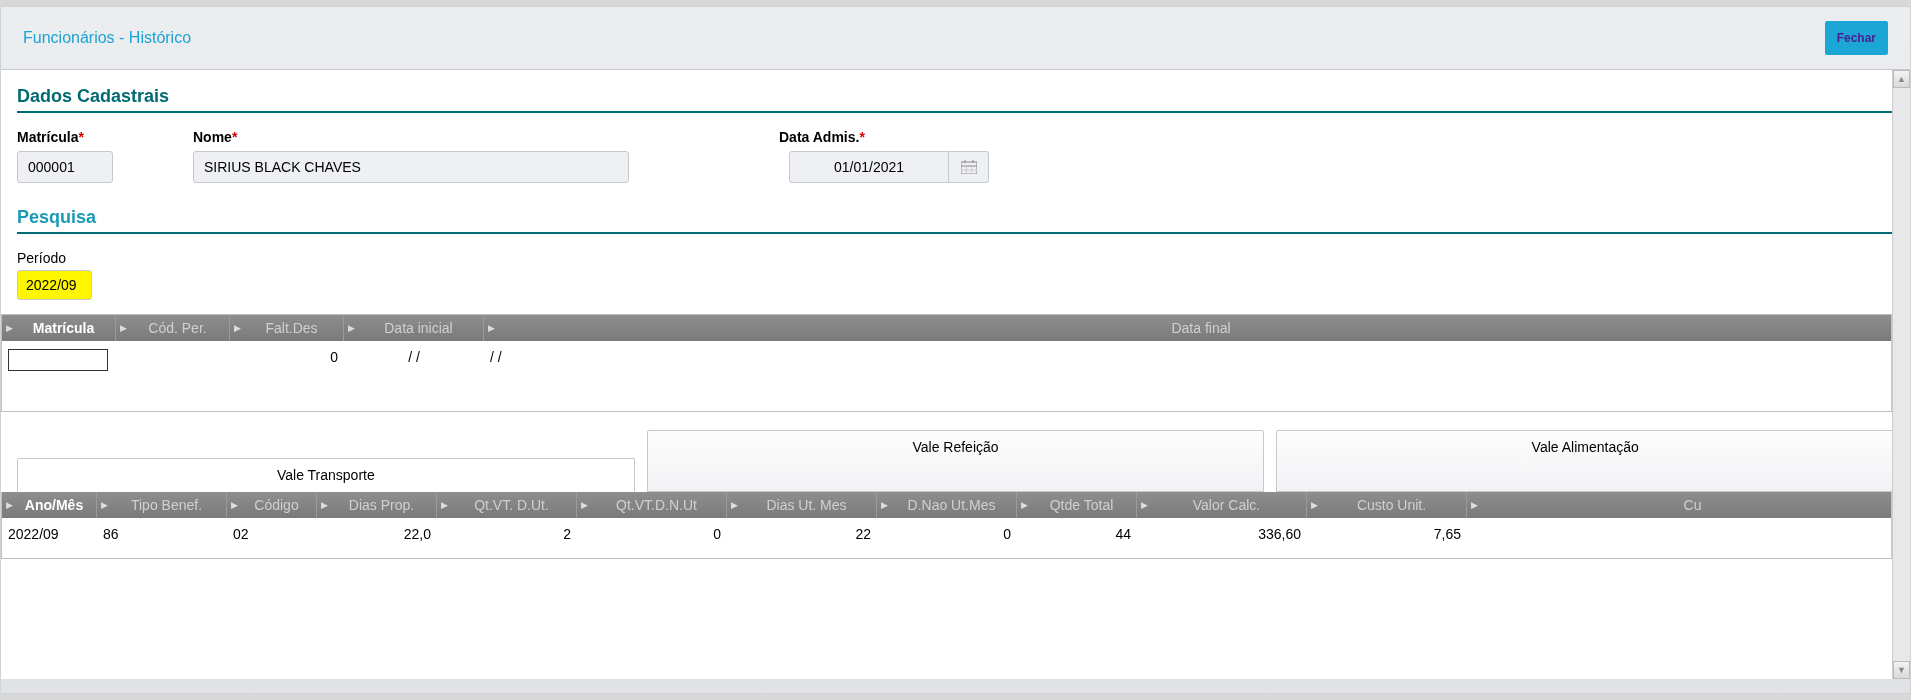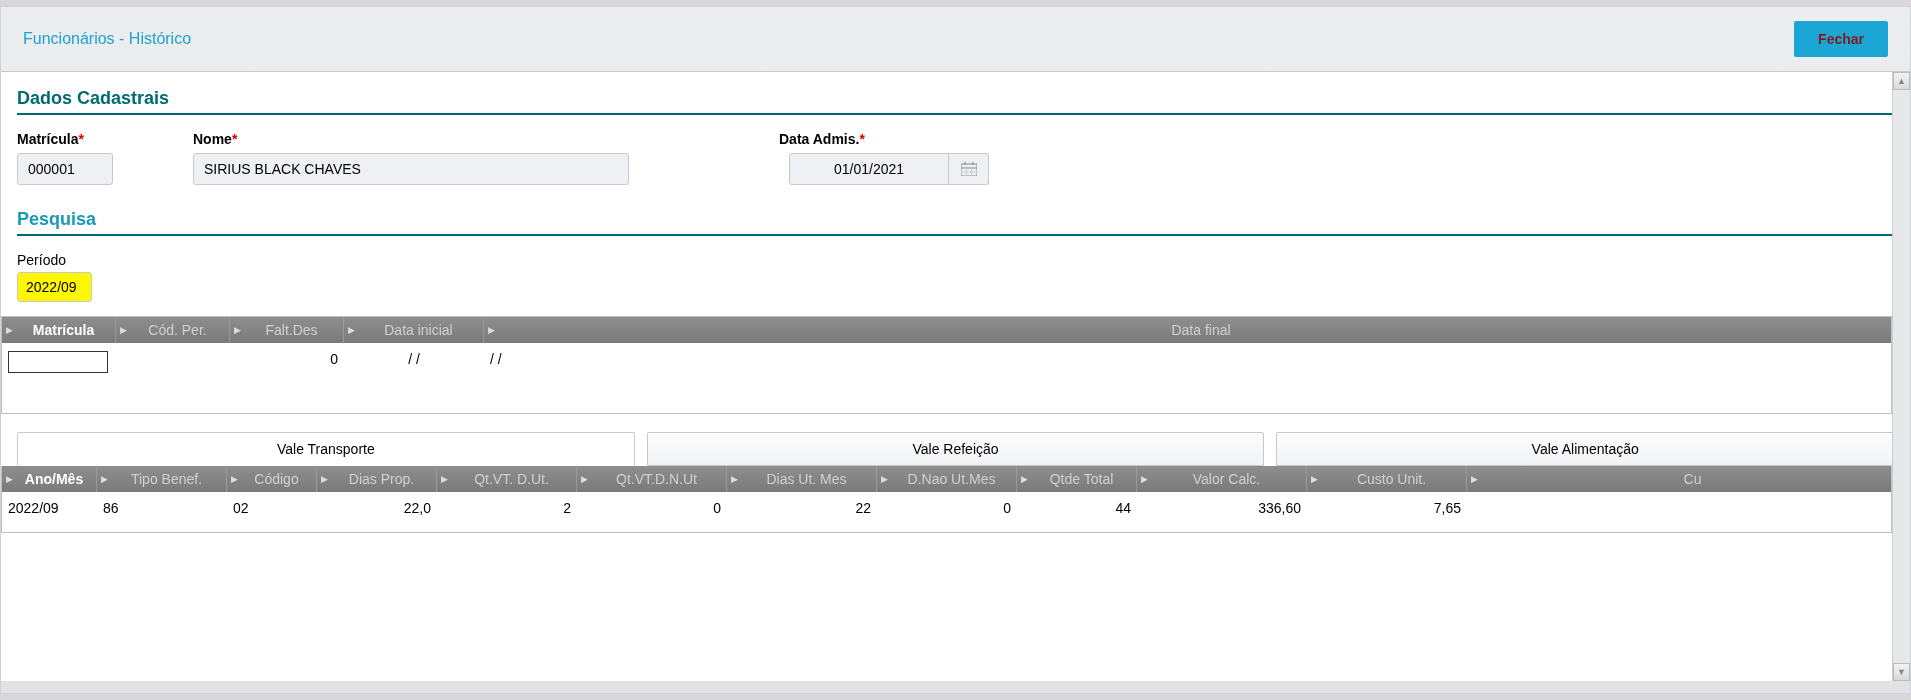--- a/index.html
+++ b/index.html
@@ -30,24 +30,24 @@
     justify-content: space-between;
     padding: 14px 22px 14px 22px;
   }
   .page-title {
     font-size: 16px;
     color: #1ba3d4;
     font-weight: 400;
   }
   .btn-close {
     background: #1ca6d6;
-    color: #7f1d1d;
+    color: #4c1d95;
     border: none;
-    padding: 10px 24px;
-    font-size: 14px;
+    padding: 10px 12px;
+    font-size: 12px;
     font-weight: bold;
     border-radius: 2px;
     cursor: pointer;
   }
   .content {
     background: #fff;
     height: 610px;
     border-top: 1px solid #c6c9cd;
     position: relative;
     overflow: hidden;
@@ -188,20 +188,21 @@
     background: linear-gradient(#fdfdfd,#f1f2f4);
     text-align:center;
     padding: 8px 0;
     font-size: 14px;
     cursor:pointer;
     border-radius: 2px 2px 0 0;
   }
   .tab.active {
     background: #fff;
     border-bottom: 1px solid #fff;
+    margin-top: 28px;
   }
 
   .grid2-header .gh-cell { background: linear-gradient(#8e8e8e,#7a7a7a);}
   .grid2-body .gb-cell { font-size:14px;}
   .right-scroll {
     position:absolute;
     right:0;
     top:0;
     bottom:0;
     width:18px;

